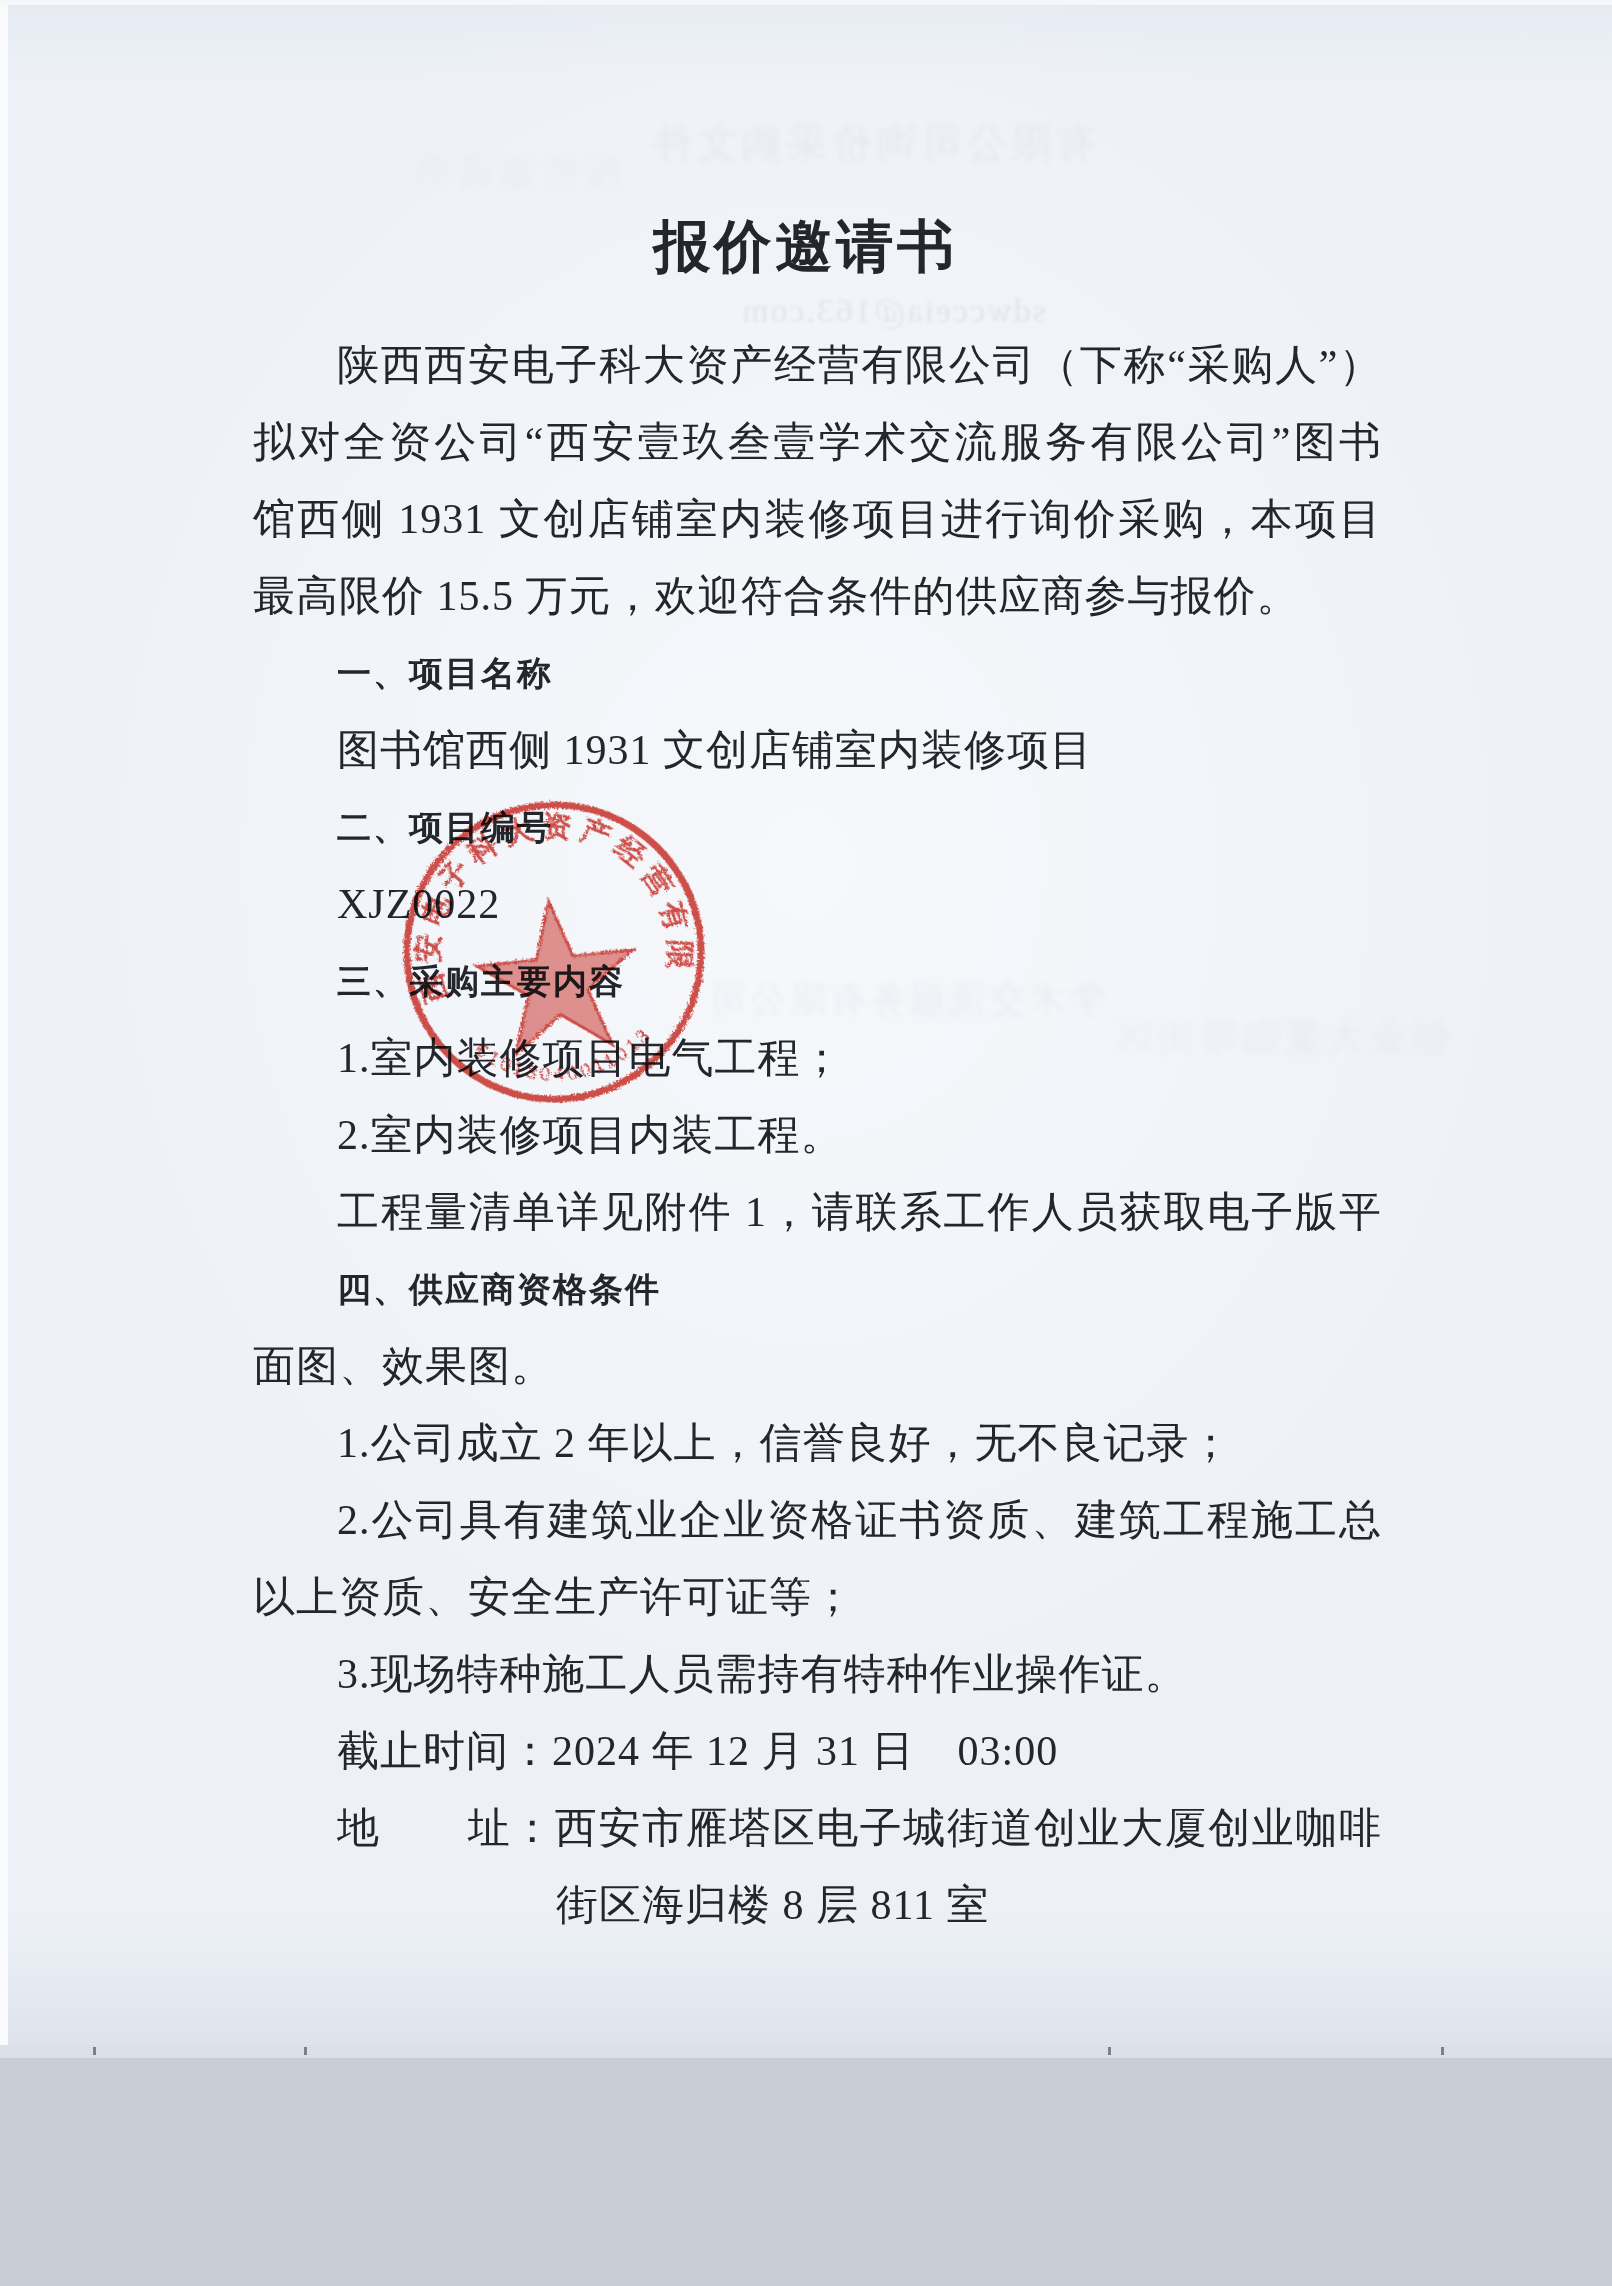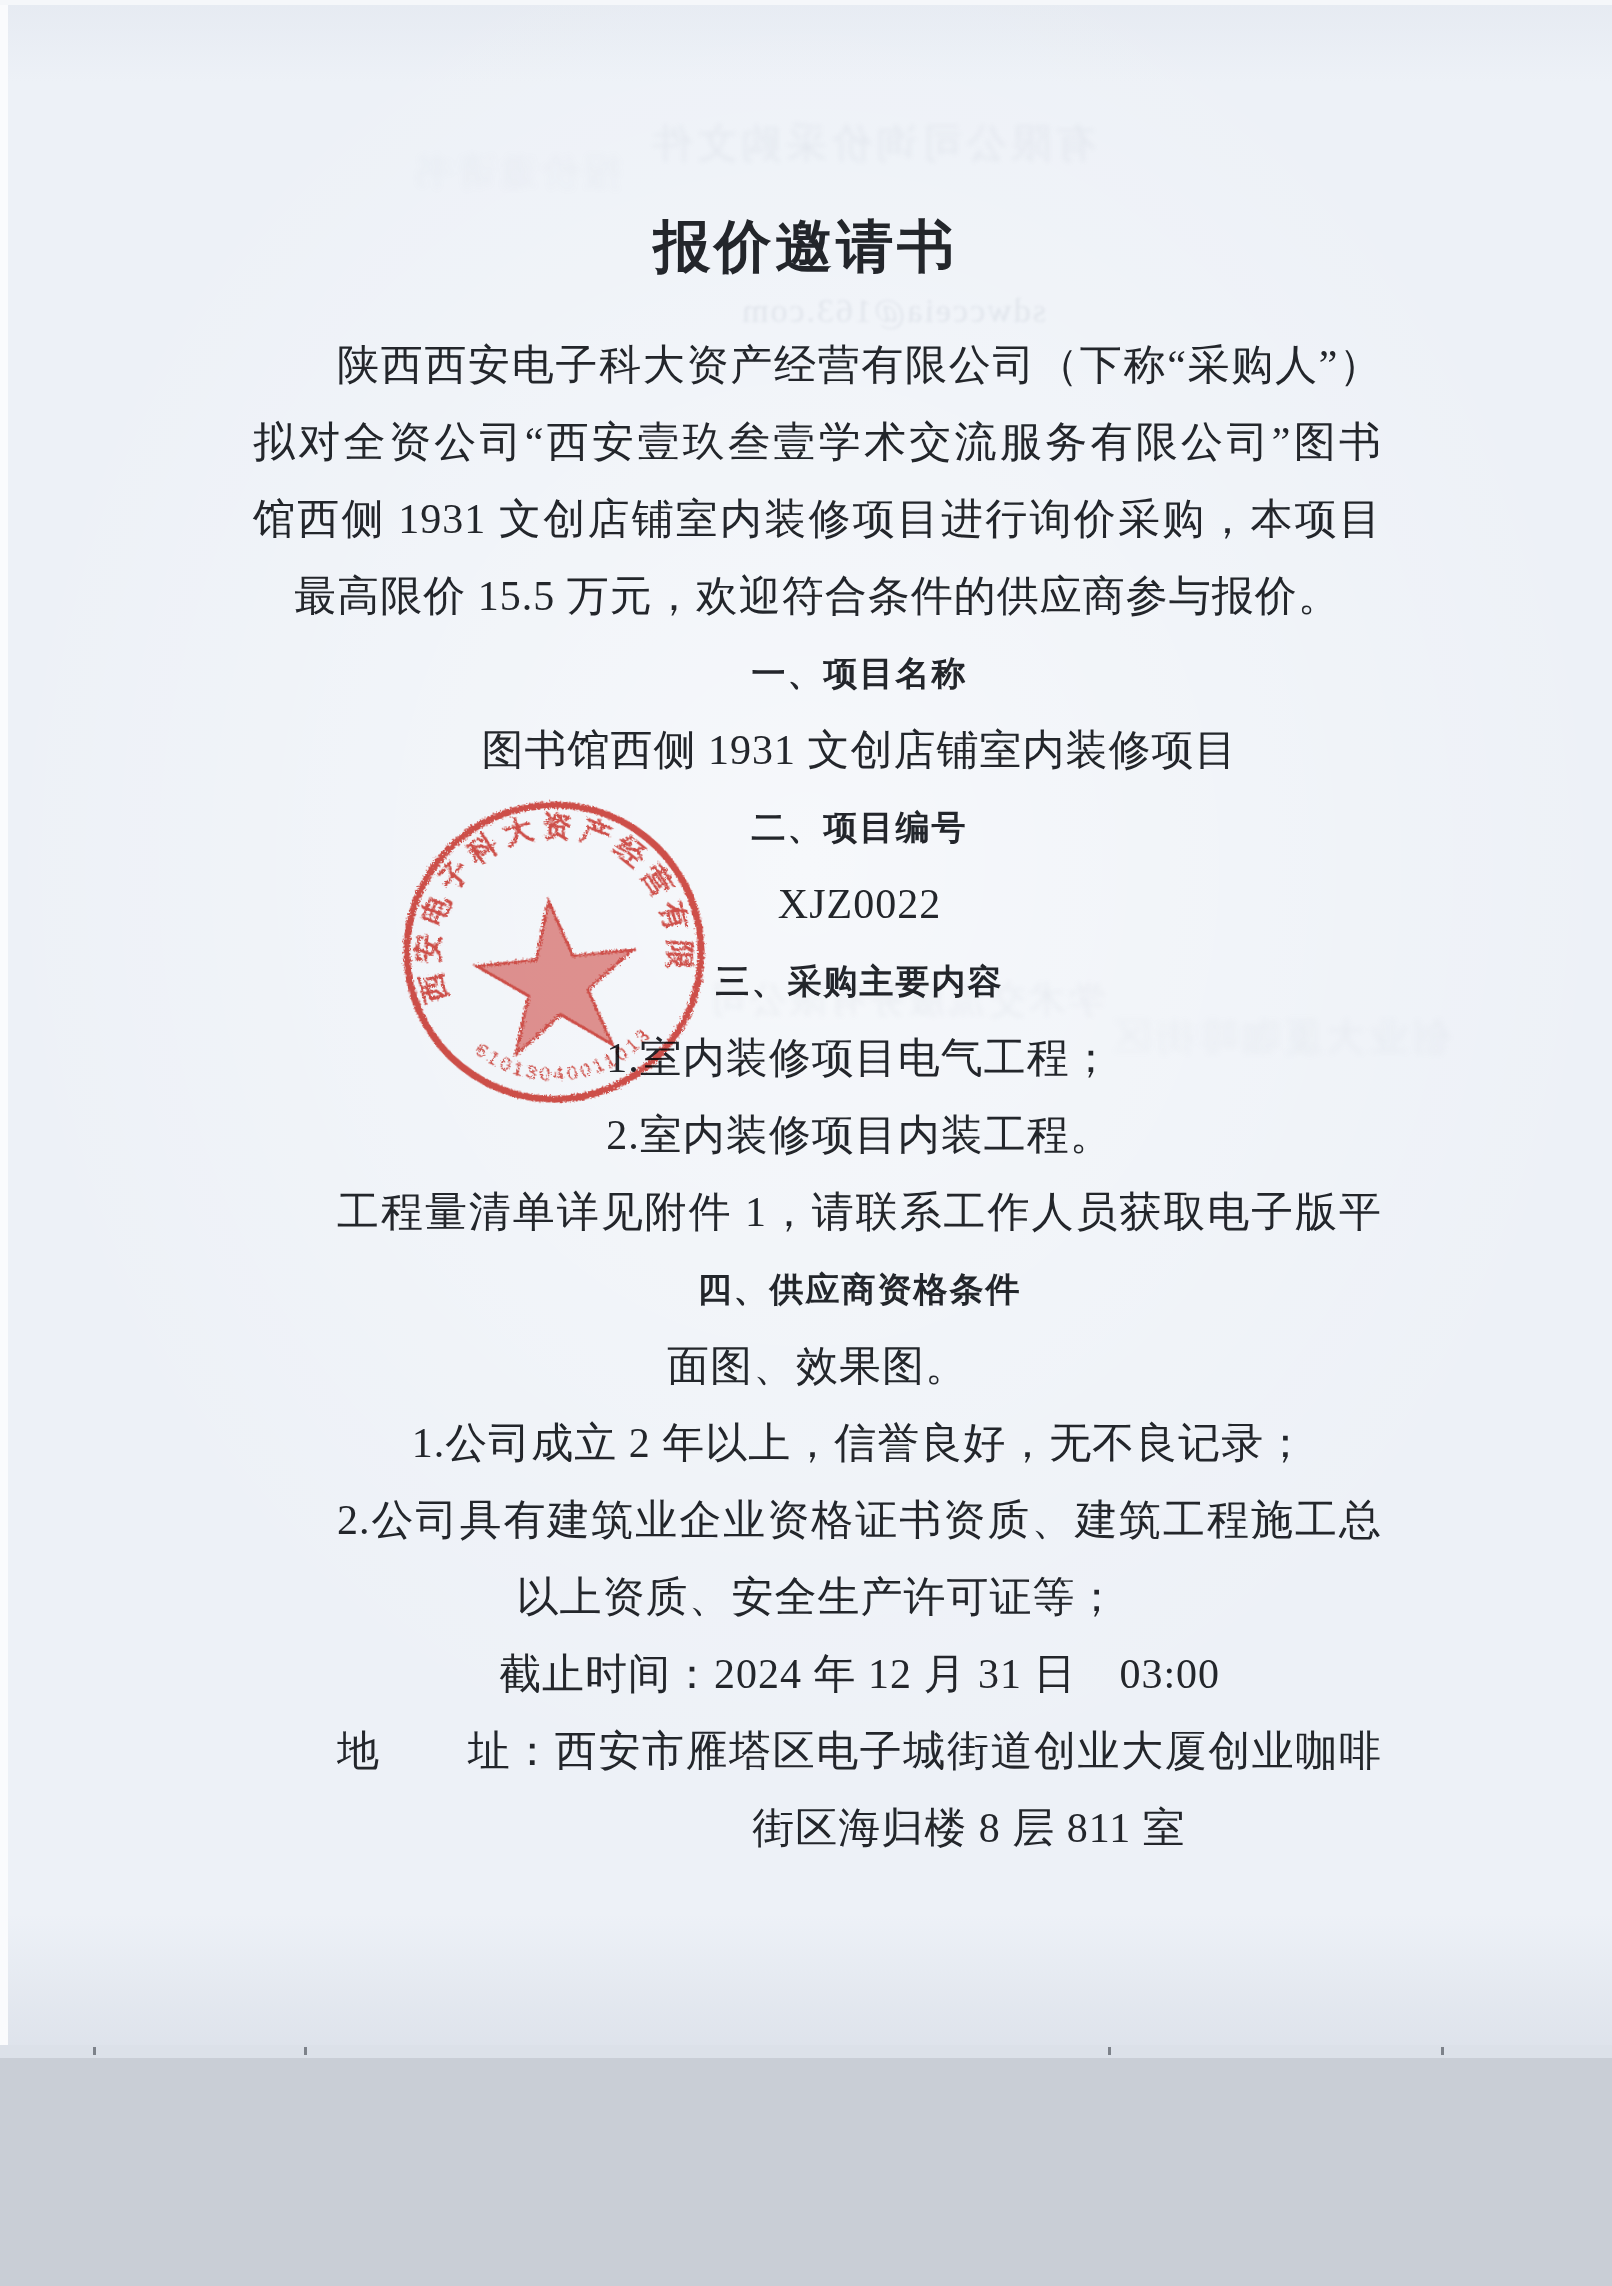--- a/index.html
+++ b/index.html
@@ -28,21 +28,21 @@
   
   .doc{position:absolute;left:253px;top:0;width:1129px;}
   .title{
     margin-top:206px;height:82px;line-height:82px;
     font-size:57px;font-weight:bold;text-align:center;letter-spacing:3.9px;
     transform:translateX(-11.8px);
   }
   .lines{margin-top:39px;}
   .line{
     display:block;height:77px;line-height:77px;
-    font-size:42px;letter-spacing:1px;white-space:nowrap;text-align:center;
+    font-size:42px;letter-spacing:1px;white-space:nowrap;
   }
   .line.heading{
     font-family:"Liberation Sans","DejaVu Sans",sans-serif;
     font-weight:700;font-size:34px;letter-spacing:2px;
   }
   .ind2{padding-left:84px;}
   .ind-addr{padding-left:303px;}
   .just{white-space:normal;text-align:justify;text-align-last:justify;}
 
   
@@ -96,20 +96,21 @@
       <div class="line body ind2">XJZ0022</div>
       <div class="line heading ind2">三、采购主要内容</div>
       <div class="line body ind2">1.室内装修项目电气工程；</div>
       <div class="line body ind2">2.室内装修项目内装工程。</div>
       <div class="line body ind2 just">工程量清单详见附件 1，请联系工作人员获取电子版平</div>
       <div class="line heading ind2">四、供应商资格条件</div>
       <div class="line body">面图、效果图。</div>
       <div class="line body ind2">1.公司成立 2 年以上，信誉良好，无不良记录；</div>
       <div class="line body ind2 just">2.公司具有建筑业企业资格证书资质、建筑工程施工总</div>
       <div class="line body">以上资质、安全生产许可证等；</div>
+      <div class="line body ind2">3.现场特种施工人员需持有特种作业操作证。</div>
       <div class="line body ind2">截止时间：2024 年 12 月 31 日　03:00</div>
       <div class="line body ind2 just">地　　址：西安市雁塔区电子城街道创业大厦创业咖啡</div>
       <div class="line body ind-addr">街区海归楼 8 层 811 室</div>
     </div>
   </div>
 
   <svg class="seal" viewBox="0 0 316 316">
     <defs>
       <filter id="rough" x="-10%" y="-10%" width="120%" height="120%">
         <feTurbulence type="fractalNoise" baseFrequency="0.55" numOctaves="2" result="n"></feTurbulence>

